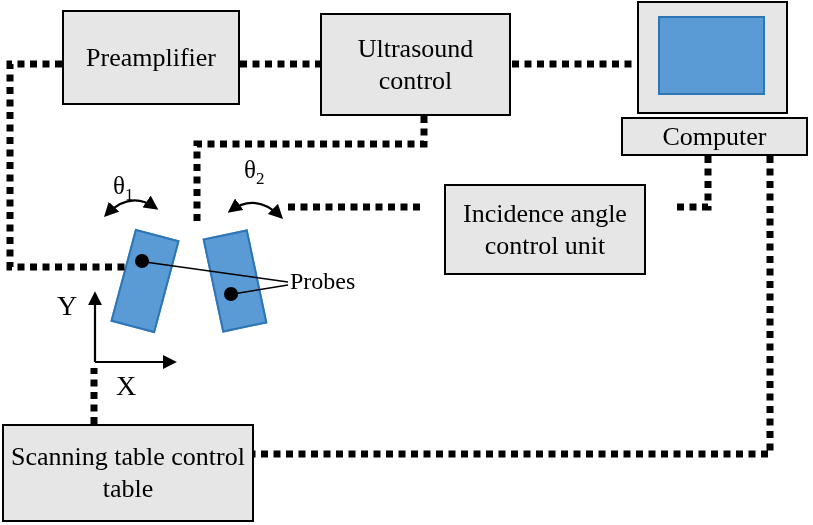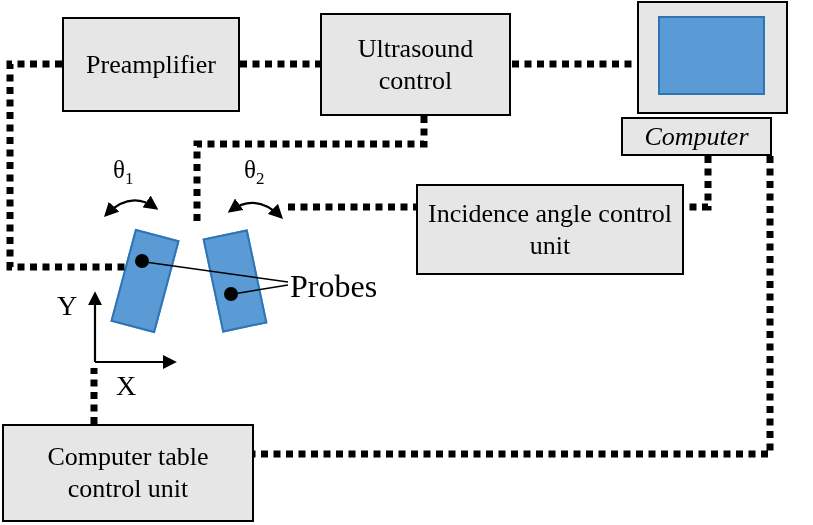--- a/index.html
+++ b/index.html
@@ -8,44 +8,44 @@
     position:relative; width:813px; height:525px;
     background:#ffffff; overflow:hidden;
     font-family:"Liberation Serif", serif; color:#000;
   }
   .box {
     position:absolute; background:#e7e6e6; border:2.5px solid #000;
     display:flex; align-items:center; justify-content:center;
     text-align:center; font-size:26px; line-height:1.22; z-index:3;
     padding:0 6px;
   }
-  #preamplifier-box { left:62px;  top:17px;  width:178px; height:95px;text-align:center; }
+  #preamplifier-box { left:62px;  top:10px;  width:178px; height:95px;text-align:center; }
   #ultrasound-box   { left:320px; top:13px;  width:191px; height:103px; }
-  #incidence-box    { left:416px; top:184px; width:268px; height:91px;align-items:center; }
+  #incidence-box    { left:444px; top:184px; width:202px; height:91px;align-items:center; }
   #scanning-box     { left:2px;   top:424px; width:252px; height:98px; }
-  #computer-label-box { left:621px; top:117px; width:151px; height:39px;font-style:italic; }
+  #computer-label-box { left:621px; top:117px; width:187px; height:39px; }
 
   #monitor {
     position:absolute; left:637px; top:1px; width:151px; height:113px;
     background:#e7e6e6; border:2.5px solid #000; z-index:3;
   }
   #screen {
     position:absolute; left:19px; top:13px; width:107px; height:79px;
     background:#5b9bd5; border:2px solid #2e75b6;
   }
 
   .probe {
     position:absolute; width:46px; height:96px;
     background:#5b9bd5; border:2.5px solid #2e75b6; z-index:1;
   }
   #probe-left  { left:122px; top:233px; transform:rotate(15deg); }
   #probe-right { left:212px; top:233px; transform:rotate(-12deg); }
 
-  .float-label { position:absolute; z-index:4; font-size:32px; }
-  #theta1-label { left:113px; top:156px; font-size:25px; }
+  .float-label { position:absolute; z-index:4; font-size:24px; }
+  #theta1-label { left:113px; top:172px; font-size:25px; }
   #theta2-label { left:244px; top:156px; font-size:25px;text-align:center; }
   .float-label sub { font-size:17px; }
   #probes-label { left:290px; top:268px; }
   #axis-y-label { left:57px;  top:290px; font-size:28px; }
   #axis-x-label { left:116px; top:370px; font-size:28px; }
 
   #overlay { position:absolute; left:0; top:0; z-index:2; pointer-events:none; }
   .dash { stroke:#000; stroke-width:7; fill:none; stroke-dasharray:7 5.5; }
   .arc  { stroke:#000; stroke-width:2.2; fill:none; }
   .axis { stroke:#000; stroke-width:2.2; fill:none; }
@@ -100,21 +100,21 @@
 
   <div id="computer-label-box" class="box">
     <span>Computer</span>
   </div>
 
   <div id="incidence-box" class="box">
     <span>Incidence angle control unit</span>
   </div>
 
   <div id="scanning-box" class="box">
-    <span>Computer table control unit</span>
+    <span>Scanning table control table</span>
   </div>
 
   <div id="probe-left" class="probe"></div>
   <div id="probe-right" class="probe"></div>
 
   <span id="theta1-label" class="float-label"><span>θ</span><sub>1</sub></span>
 
   <span id="theta2-label" class="float-label"><span>θ</span><sub>2</sub></span>
 
   <span id="probes-label" class="float-label">Probes</span>

